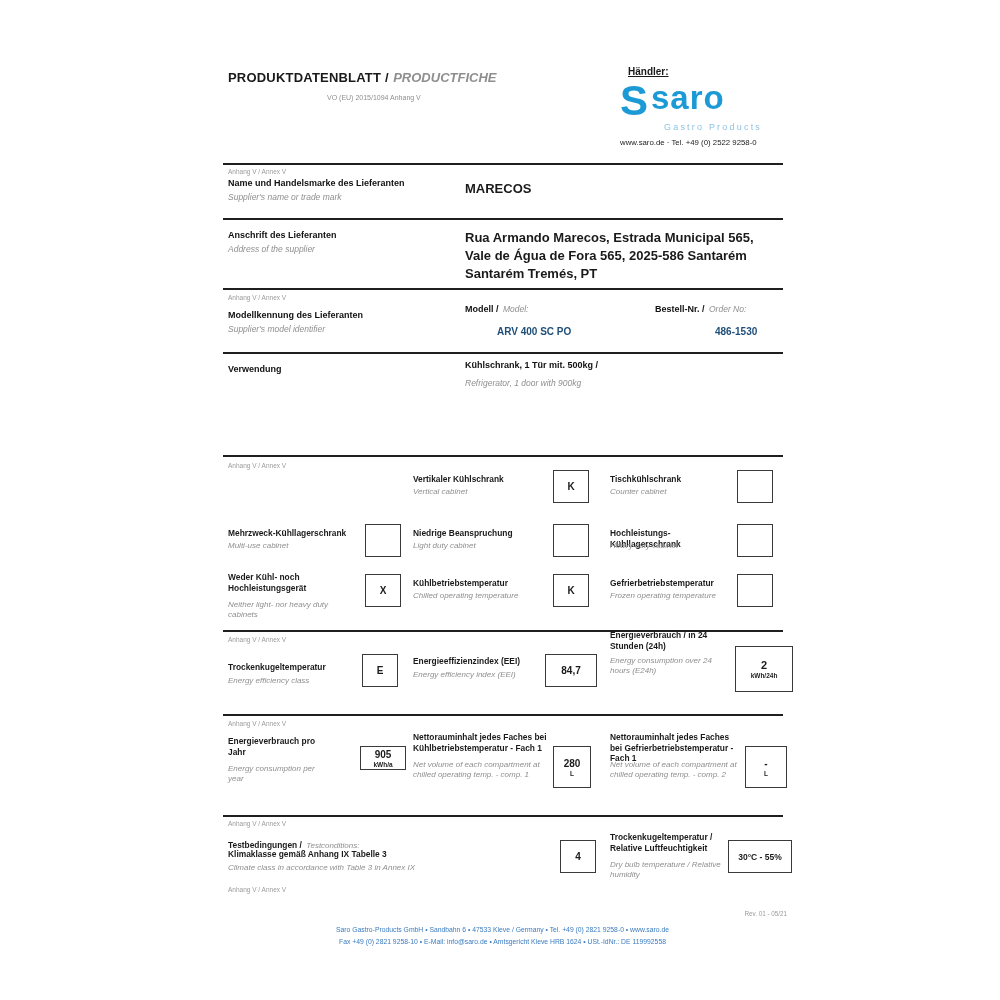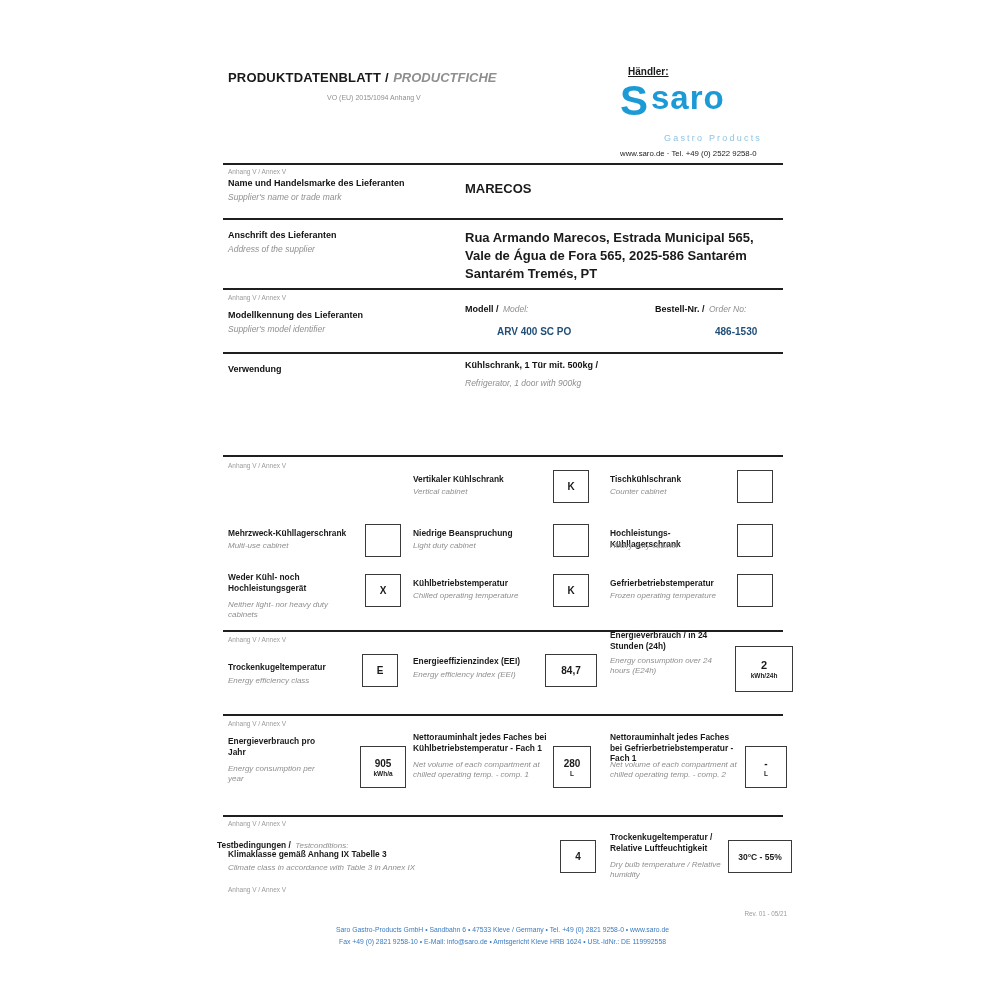--- a/index.html
+++ b/index.html
@@ -21,21 +21,21 @@
   .box{position:absolute;border:1px solid #3a3a3a;background:#fff;display:flex;flex-direction:column;align-items:center;justify-content:center;text-align:center;box-sizing:border-box;}
   .bv{font-weight:bold;font-size:10px;}
   .bu{font-weight:bold;font-size:6.5px;margin-top:1px;}
   .bluebox{position:absolute;background:#cdddea;padding:5px 6px;box-sizing:border-box;}
   .bb-t1{font-weight:bold;font-size:7.8px;text-decoration:underline;}
   .bb-t2{font-style:italic;font-size:7.6px;color:#6d7c8a;}
   .bb-body{font-size:7.6px;line-height:1.35;margin-top:3px;color:#222;}
   .logo-row{display:flex;align-items:flex-start;}
   .logo-s{font-size:42px;font-weight:bold;color:#1c9ad6;line-height:.8;margin-right:3px;}
   .logo-text{font-size:33px;font-weight:bold;color:#1c9ad6;line-height:.85;letter-spacing:1px;}
-  .logo-tag{font-size:9px;color:#8fc3e4;letter-spacing:2.2px;margin-left:44px;margin-top:15px;}
+  .logo-tag{font-size:9px;color:#8fc3e4;letter-spacing:2.2px;margin-left:44px;margin-top:4px;}
   .logo-contact{font-size:7.8px;color:#222;margin-top:6px;}
   .footer-line{position:absolute;left:0;width:575px;text-align:center;color:#3b7cc0;font-size:6.8px;}
   .rev{position:absolute;font-size:6.3px;color:#9b9b9b;text-align:right;}
 </style>
 </head>
 <body>
 
 <div class="page">
 
   <div class="abs" style="left:13px;top:10px">
@@ -168,21 +168,21 @@
     <span class="bv" style="font-size:11px">2</span>
     <span class="bu">kWh/24h</span>
   </div>
 
   <div class="hr" style="top:656px"></div>
 
   <div class="abs tiny" style="left:13px;top:662px">Anhang V / Annex V</div>
 
   <div class="abs g-de" style="left:13px;top:678px;width:100px">Energieverbrauch pro Jahr</div>
   <div class="abs g-en" style="left:13px;top:706px;width:100px">Energy consumption per year</div>
-  <div class="box" style="left:145px;top:688px;width:46px;height:42px">
+  <div class="box" style="left:145px;top:688px;width:46px;height:24px">
     <span class="bv">905</span>
     <span class="bu">kWh/a</span>
   </div>
 
   <div class="abs g-de" style="left:198px;top:674px;width:134px">Nettorauminhalt jedes Faches bei Kühlbetriebstemperatur - Fach 1</div>
   <div class="abs g-en" style="left:198px;top:702px;width:134px">Net volume of each compartment at chilled operating temp. - comp. 1</div>
   <div class="box" style="left:338px;top:688px;width:38px;height:42px">
     <span class="bv">280</span>
     <span class="bu">L</span>
   </div>
@@ -190,21 +190,21 @@
   <div class="abs g-de" style="left:395px;top:674px;width:130px">Nettorauminhalt jedes Faches bei Gefrierbetriebstemperatur - Fach 1</div>
   <div class="abs g-en" style="left:395px;top:702px;width:130px">Net volume of each compartment at chilled operating temp. - comp. 2</div>
   <div class="box" style="left:530px;top:688px;width:42px;height:42px">
     <span class="bv">-</span>
     <span class="bu">L</span>
   </div>
 
   <div class="hr" style="top:757px"></div>
 
   <div class="abs tiny" style="left:13px;top:762px">Anhang V / Annex V</div>
-  <div class="abs" style="left:2px;top:776px">
+  <div class="abs" style="left:13px;top:776px">
     <span class="g-de">Testbedingungen /</span>
     <span class="g-en">Testconditions:</span>
   </div>
   <div class="abs g-de" style="left:13px;top:791px;width:320px">Klimaklasse gemäß Anhang IX Tabelle 3</div>
   <div class="abs g-en" style="left:13px;top:805px;width:320px">Climate class in accordance with Table 3 in Annex IX</div>
   <div class="box" style="left:345px;top:782px;width:36px;height:33px">
       <span class="bv">4</span>
     </div>
 
   <div class="abs g-de" style="left:395px;top:774px;width:130px">Trockenkugeltemperatur / Relative Luftfeuchtigkeit</div>

